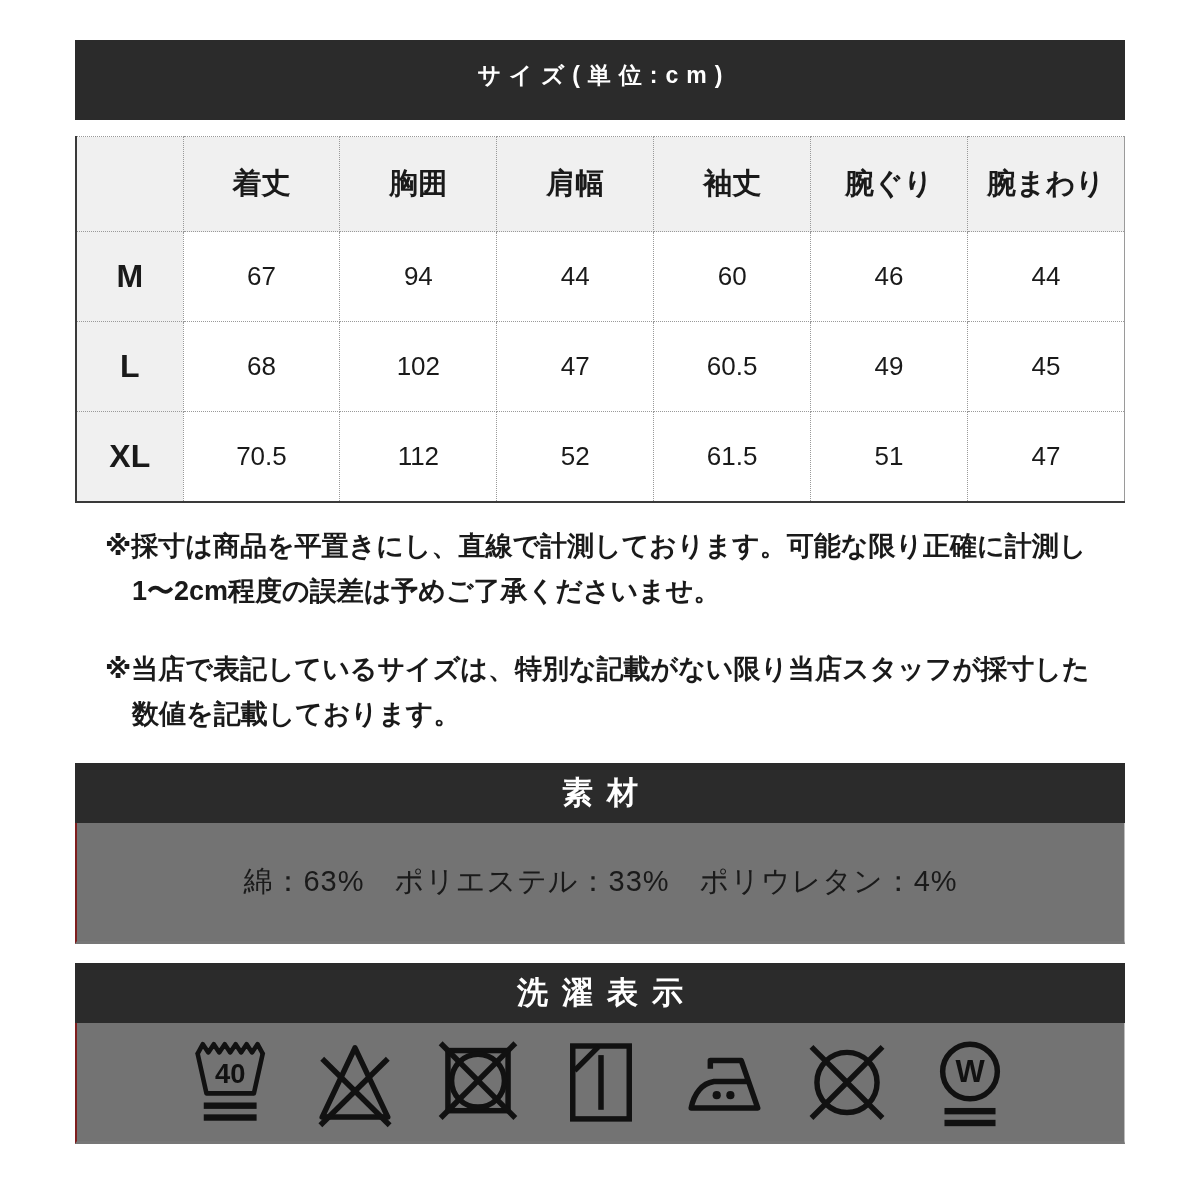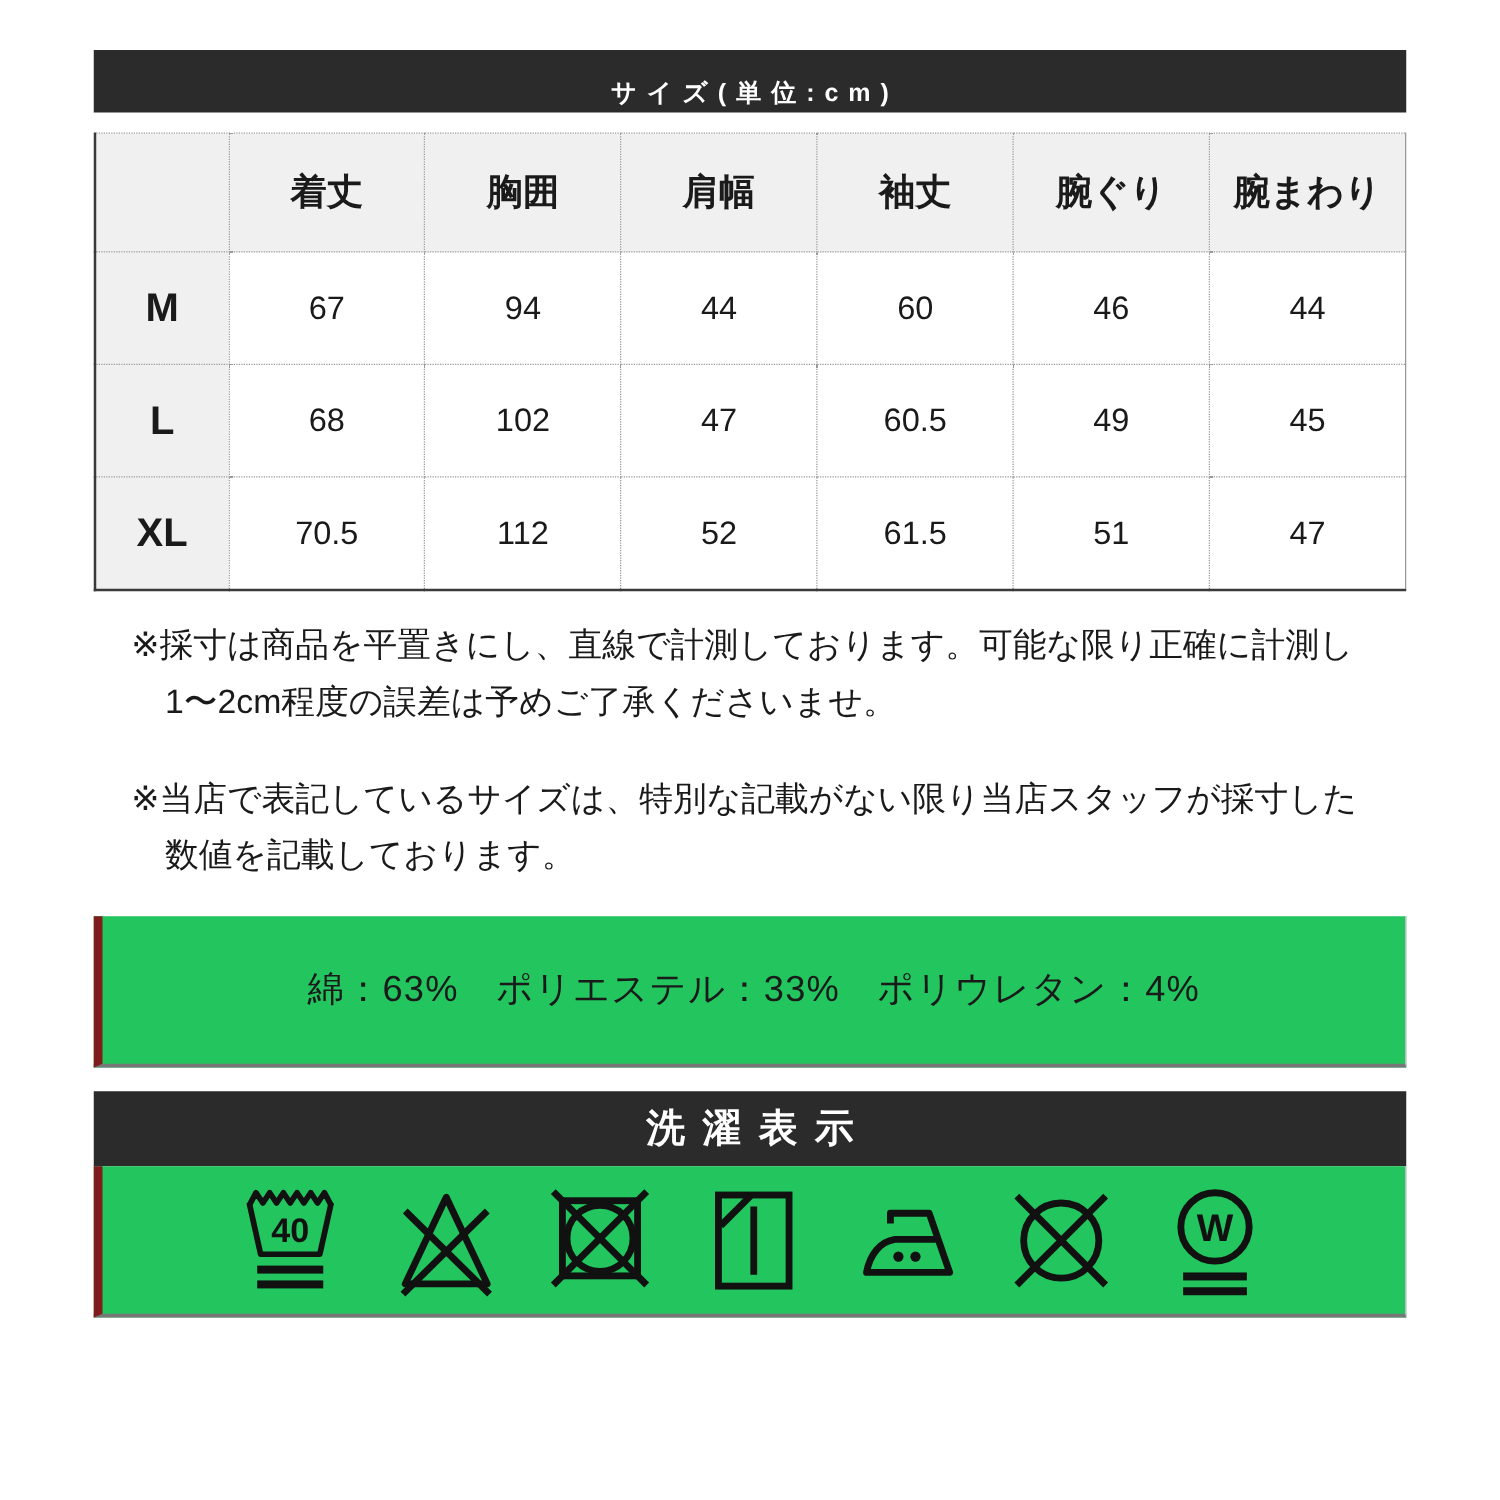--- a/index.html
+++ b/index.html
@@ -16,23 +16,23 @@
     padding-bottom: 45px;
   }
   
   .bar {
     background: #2b2b2b;
     color: #ffffff;
     text-align: center;
     font-weight: bold;
   }
   .bar-size {
-    height: 50px;
+    height: 80px;
     line-height: 70px;
-    font-size: 20px;
+    font-size: 23px;
     letter-spacing: 8px;
     text-indent: 8px;
   }
   .bar-small {
     height: 60px;
     line-height: 60px;
     font-size: 31px;
     letter-spacing: 14px;
     text-indent: 14px;
   }
@@ -70,34 +70,35 @@
     font-size: 26px;
     font-weight: 400;
     font-stretch: condensed;
   }
   
   .notes {
     margin-top: 21px;
     padding-left: 30px;
     font-size: 27px;
     line-height: 45px;
+    font-weight: bold;
   }
   .notes p { margin: 0; }
   .notes p + p { margin-top: 33px; }
   .note-line { display: block; }
   .note-line.indent { padding-left: 27px; }
   
   .boxed { margin-top: 26px; }
   .boxed.laundry { margin-top: 19px; }
   .box-content {
     height: 118px;
-    border-left: 7px solid #7f1d1d;
+    border-left: 2px solid #7f1d1d;
     border-right: 1px solid #bdbdbd;
     border-bottom: 3px solid #777777;
-    background: #22c55e;
+    background: #737373;
     display: flex;
     align-items: center;
     justify-content: center;
   }
   .composition {
     font-size: 29px;
     letter-spacing: 1px;
   }
   .icon-row {
     display: flex;
@@ -174,20 +175,23 @@
       <span class="note-line">※採寸は商品を平置きにし、直線で計測しております。可能な限り正確に計測し</span>
       <span class="note-line indent">1〜2cm程度の誤差は予めご了承くださいませ。</span>
     </p>
     <p>
       <span class="note-line">※当店で表記しているサイズは、特別な記載がない限り当店スタッフが採寸した</span>
       <span class="note-line indent">数値を記載しております。</span>
     </p>
   </div>
 
   <section class="boxed">
+    <div class="bar bar-small">
+      <span>素材</span>
+    </div>
     <div class="box-content">
       <span class="composition">綿：63%　ポリエステル：33%　ポリウレタン：4%</span>
     </div>
   </section>
 
   <section class="boxed laundry">
     <div class="bar bar-small">
       <span>洗濯表示</span>
     </div>
     <div class="box-content icon-row">

